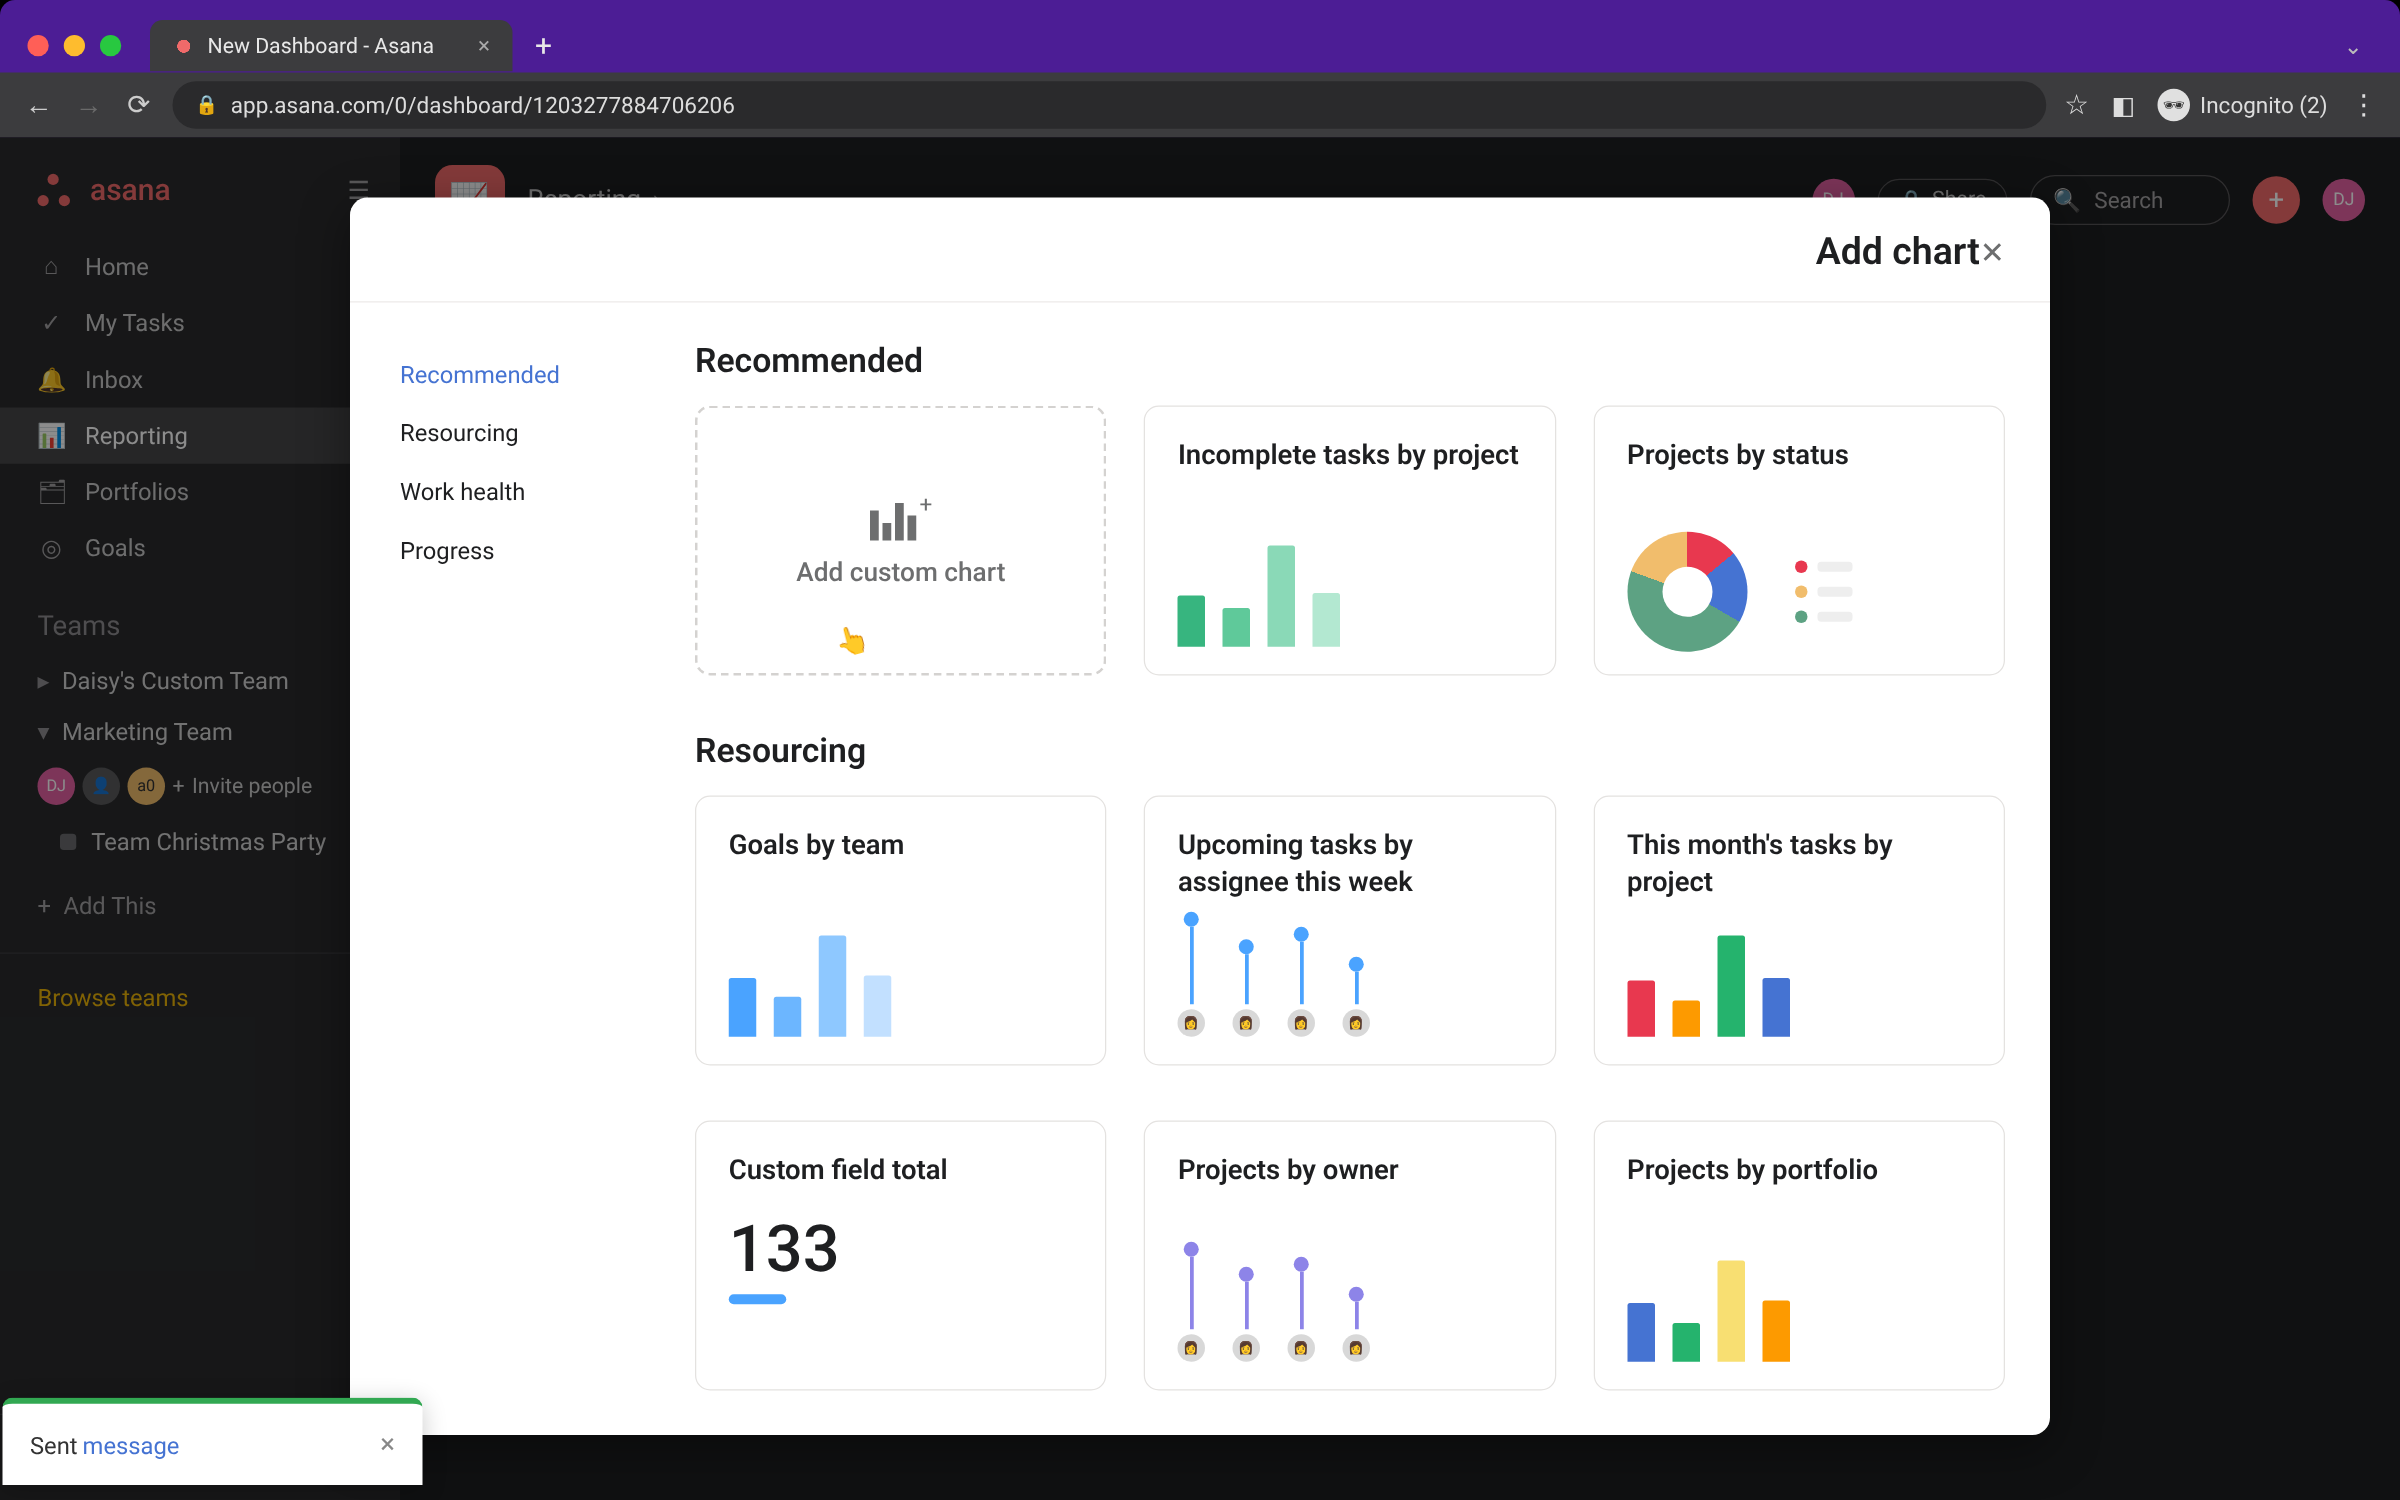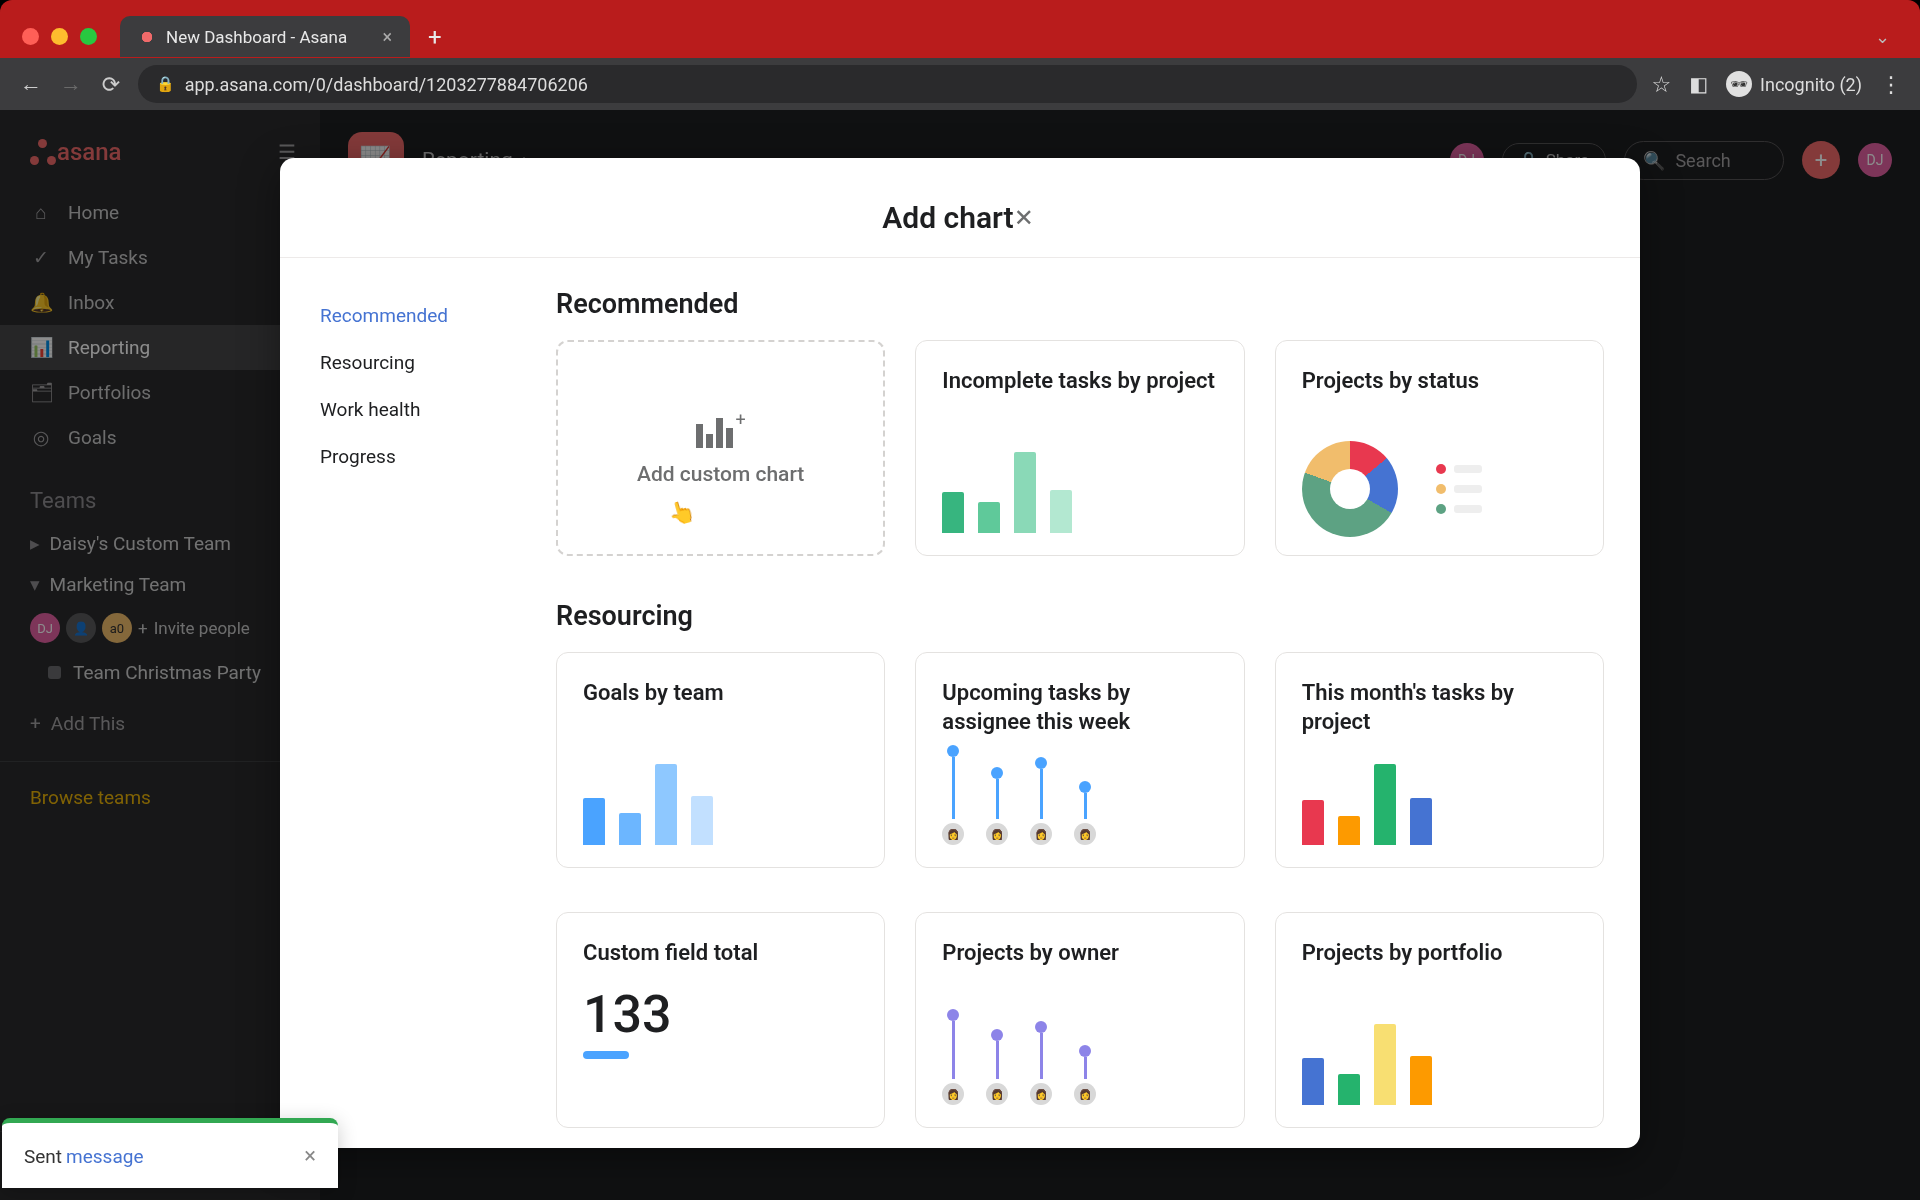--- a/index.html
+++ b/index.html
@@ -10,21 +10,21 @@
   height: 1200px;
   overflow: hidden;
   position: relative;
 }
 
 
 .browser-chrome {
   position: absolute;
   top: 0; left: 0; right: 0;
   height: 110px;
-  background: #b91c1c;
+  background: #4c1d95;
   border-radius: 12px 12px 0 0;
 }
 .window-controls {
   position: absolute;
   top: 28px; left: 22px;
   display: flex; gap: 12px;
 }
 .win-btn { width: 17px; height: 17px; border-radius: 50%; }
 .win-close { background: #ff5f57; }
 .win-min { background: #febc2e; }
@@ -120,21 +120,21 @@
   color: #c7c7c7;
   padding: 20px 0;
   font-size: 19px;
   position: relative;
 }
 .logo-row {
   display: flex; align-items: center; justify-content: space-between;
   padding: 8px 24px 24px 30px;
 }
 .logo {
-  display: flex; align-items: center; gap: 1px;
+  display: flex; align-items: center; gap: 16px;
   color: #f06a6a;
   font-weight: 500;
   font-size: 24px;
 }
 .logo-dots {
   display: inline-block;
   width: 26px; height: 26px;
   position: relative;
 }
 .logo-dots span {
@@ -270,22 +270,22 @@
   left: 280px;
   width: 1360px;
   height: 990px;
   background: #fff;
   border-radius: 14px;
   z-index: 10;
   box-shadow: 0 10px 40px rgba(0,0,0,0.4);
   overflow: hidden;
 }
 .modal-header {
-  display: flex; align-items: center; justify-content: center;
-  padding: 42px 36px 22px 32px;
+  display: flex; align-items: center; justify-content: flex-end;
+  padding: 26px 36px 22px 32px;
   border-bottom: 1px solid #edeae9;
 }
 .modal-title { font-size: 30px; font-weight: 600; color: #1e1f21; }
 .close-x { color: #6d6e6f; font-size: 24px; cursor: pointer; }
 .modal-body {
   display: flex;
   height: calc(100% - 82px);
 }
 .modal-nav {
   width: 260px;

